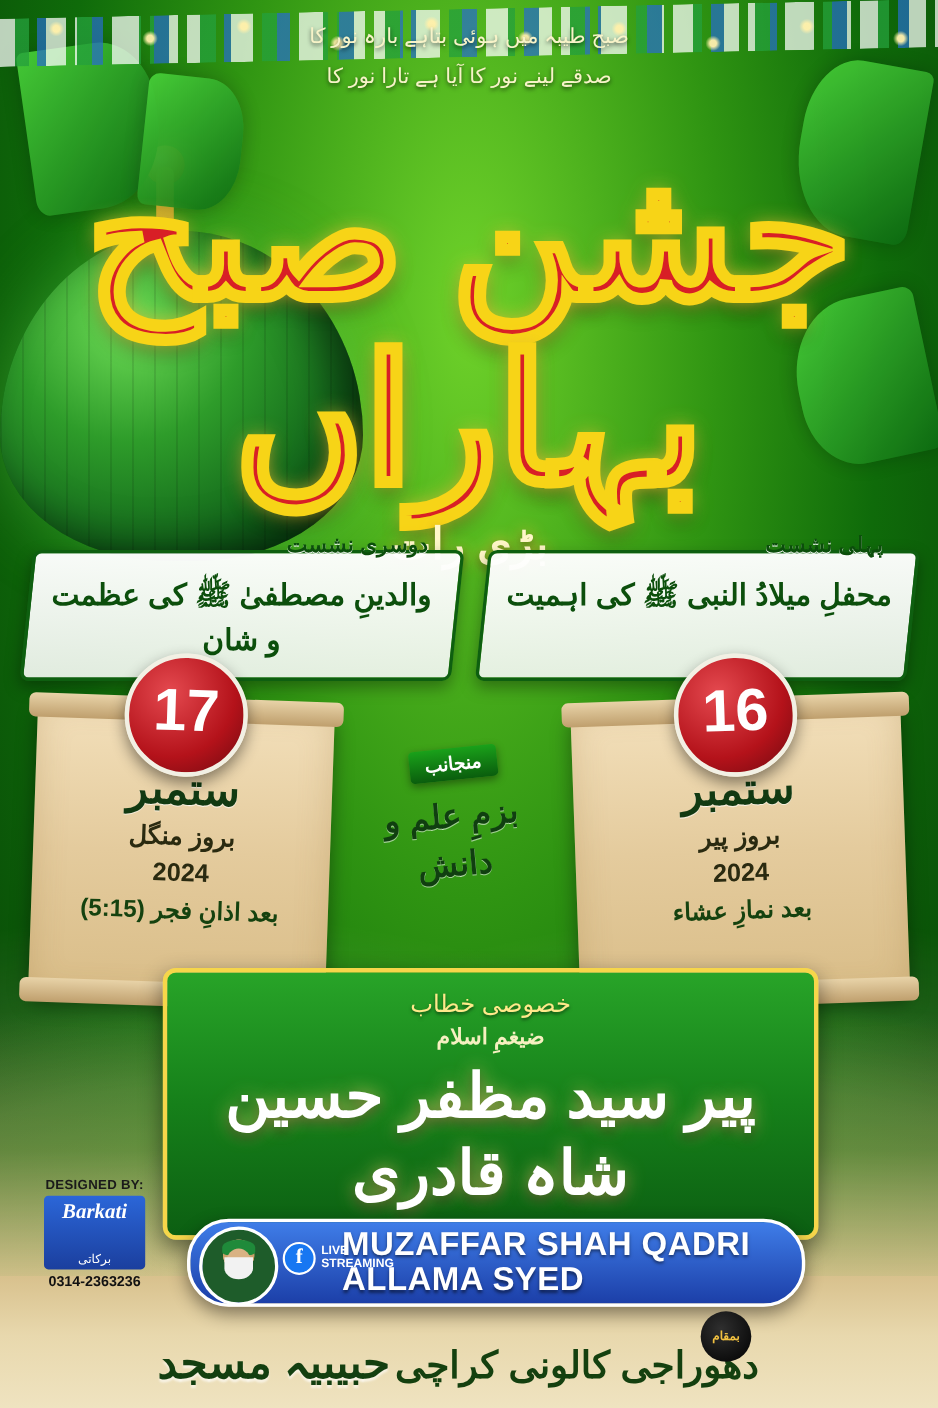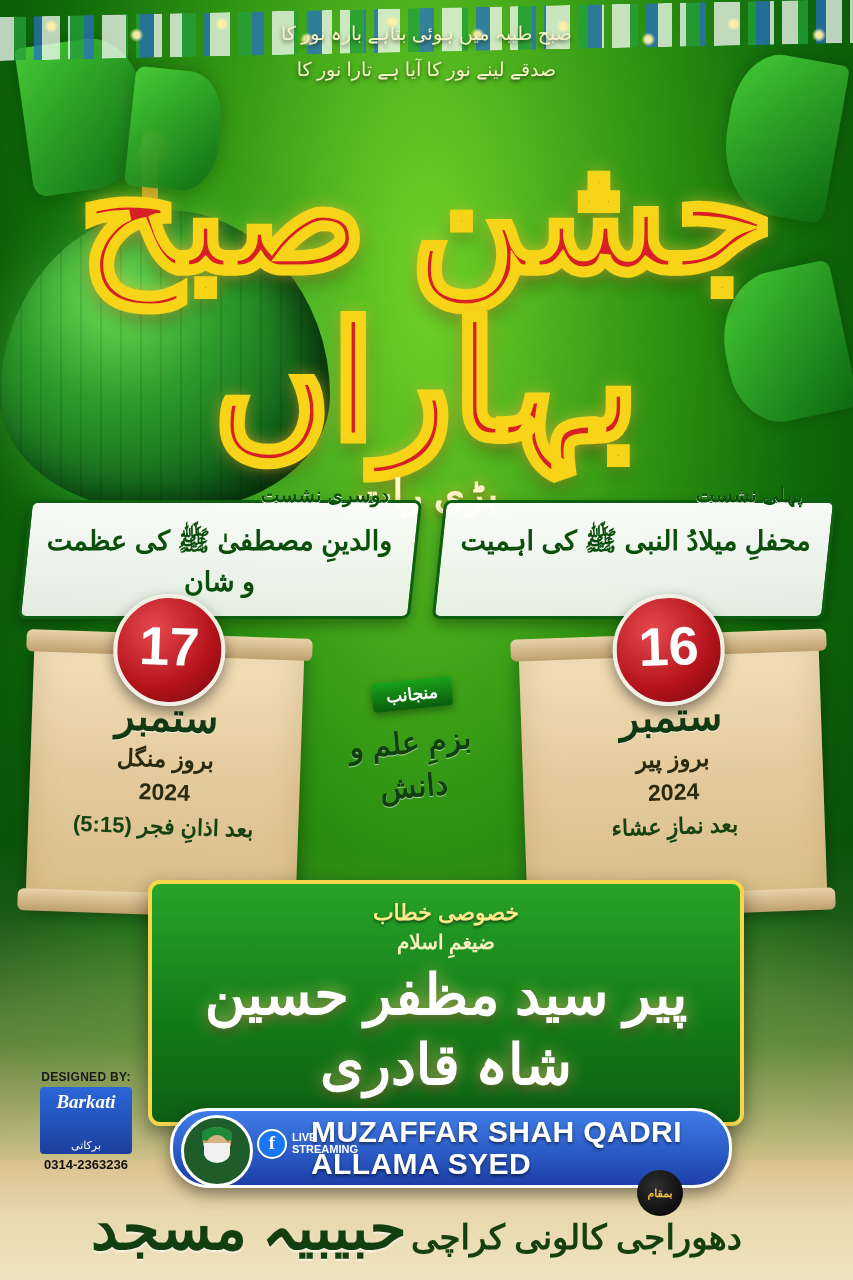--- a/index.html
+++ b/index.html
@@ -320,21 +320,21 @@
     border: 4px solid #f6d64a;
     border-radius: 12px;
     padding: 16px 14px 22px;
     text-align: center;
     direction: rtl;
     box-shadow: 0 8px 20px rgba(0,0,0,.45);
   }
   .speaker-topline {
     color: #ffe98a;
     font-size: 22px;
-    font-weight: bold;
+    font-weight: normal;
     text-shadow: 0 2px 3px rgba(0,0,0,.5);
   }
   .speaker-role {
     margin-top: 4px;
     color: #f6f0c0;
     font-size: 20px;
     font-weight: bold;
   }
   .speaker-name {
     margin-top: 6px;
@@ -487,26 +487,25 @@
     border-radius: 50%;
     background: radial-gradient(circle at 40% 35%, #2f2f2f, #000);
     color: #f0c040;
     font-size: 11px;
     line-height: 46px;
     text-align: center;
     font-weight: bold;
   }
   .venue .vname {
     display: inline-block;
-    font-size: 60px;
+    font-size: 40px;
     font-weight: bold;
     color: #133f10;
     text-shadow: 0 2px 2px rgba(255,255,255,.6);
     line-height: 1.1;
-    font-family: Liberation Serif, serif;
   }
   .venue .vaddr {
     display: inline-block;
     font-size: 34px;
     font-weight: bold;
     color: #14400f;
     margin-right: 20px;
   }
 </style>
 </head>

